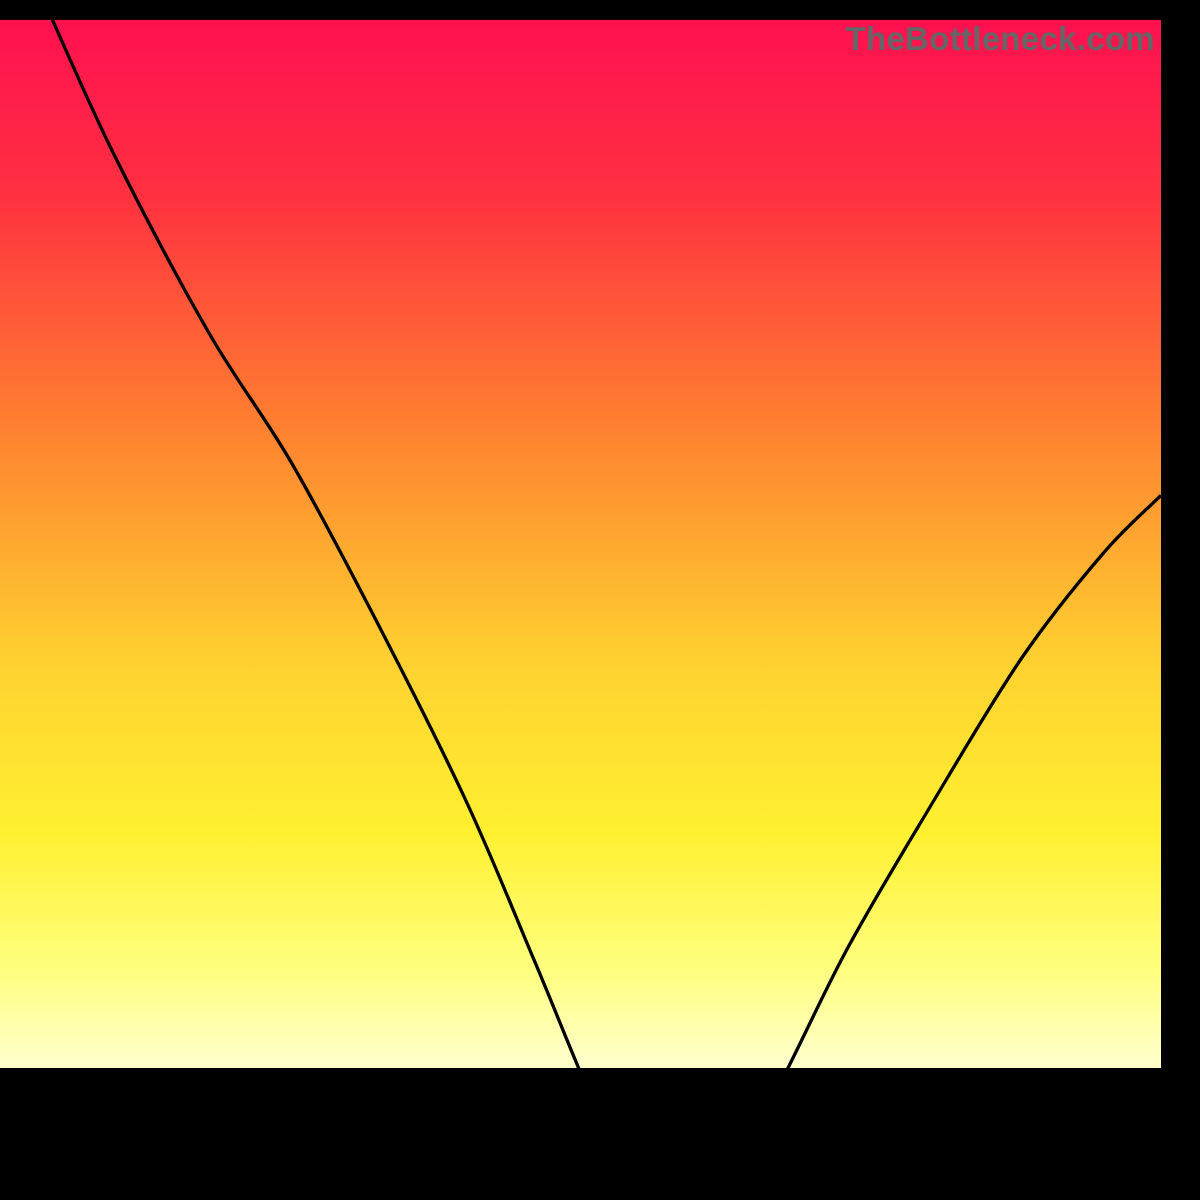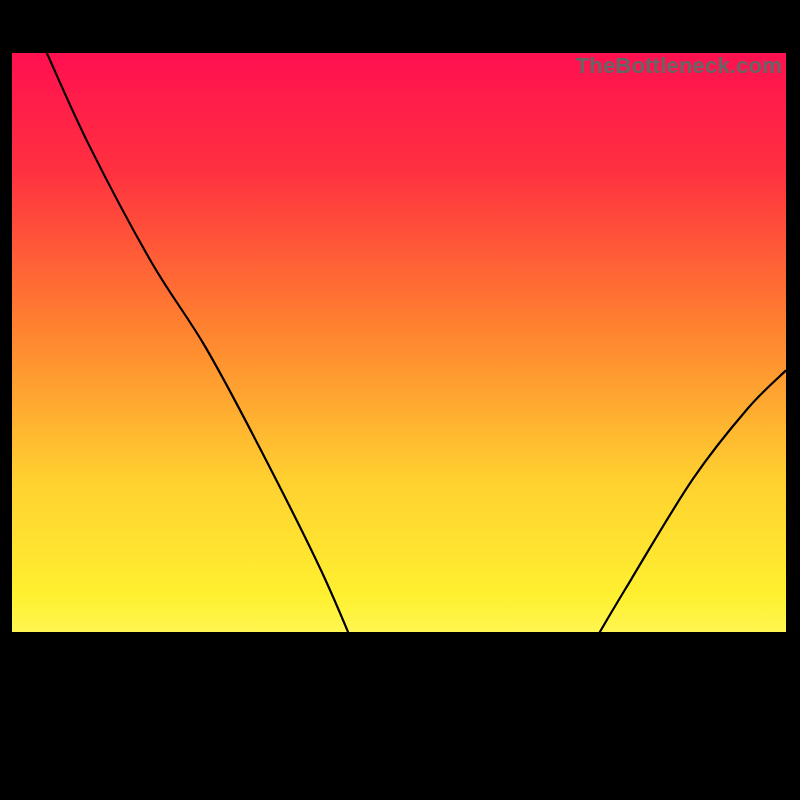--- a/index.html
+++ b/index.html
@@ -12,26 +12,25 @@
     font-family: Arial, Helvetica, sans-serif;
   }
   .frame {
     position: relative;
     width: 800px;
     height: 800px;
     background: #000;
   }
   .plot-area {
     position: absolute;
-    left: 12px;
+    left: 0;
     top: 13px;
     width: 774px;
-    height: 579px;
+    height: 699px;
     overflow: hidden;
-    margin-top: 40px;
   }
   .watermark {
     position: absolute;
     top: 0px;
     right: 4px;
     color: #666666;
     font-size: 22px;
     font-weight: 600;
     letter-spacing: 0.2px;
     z-index: 10;

